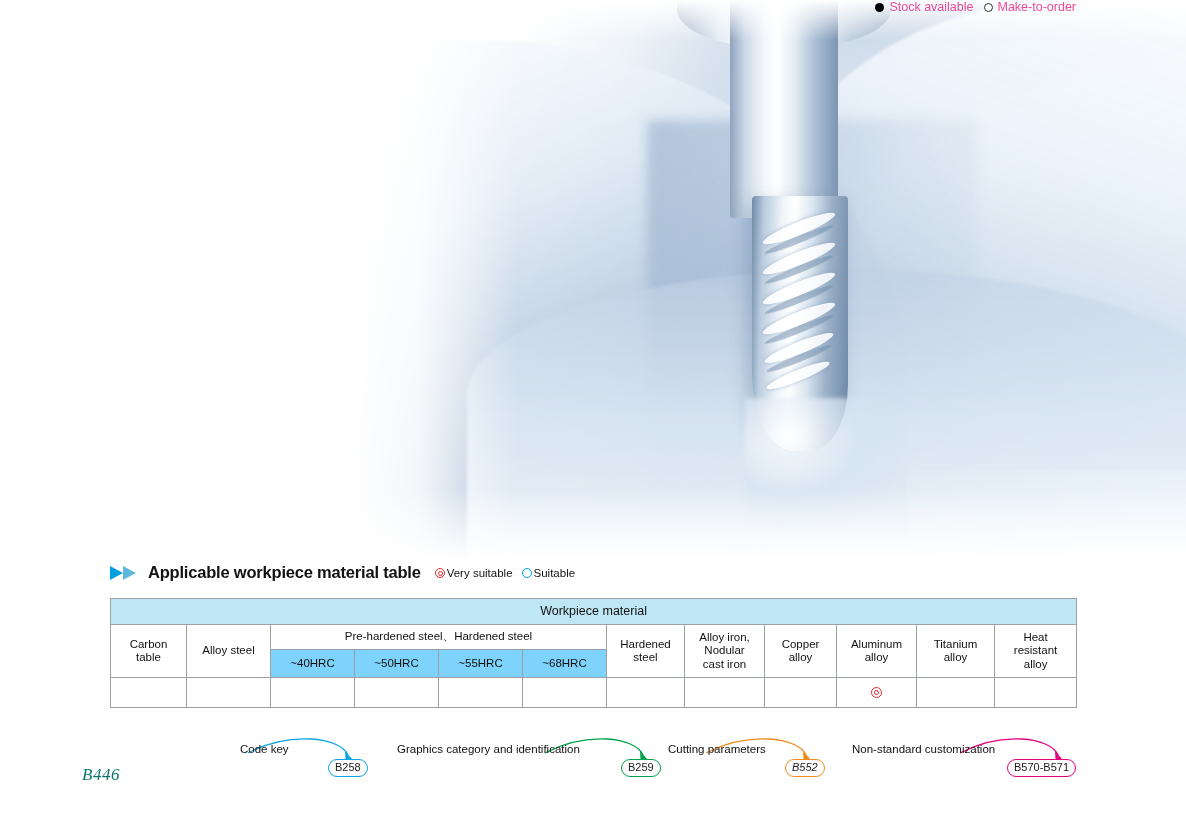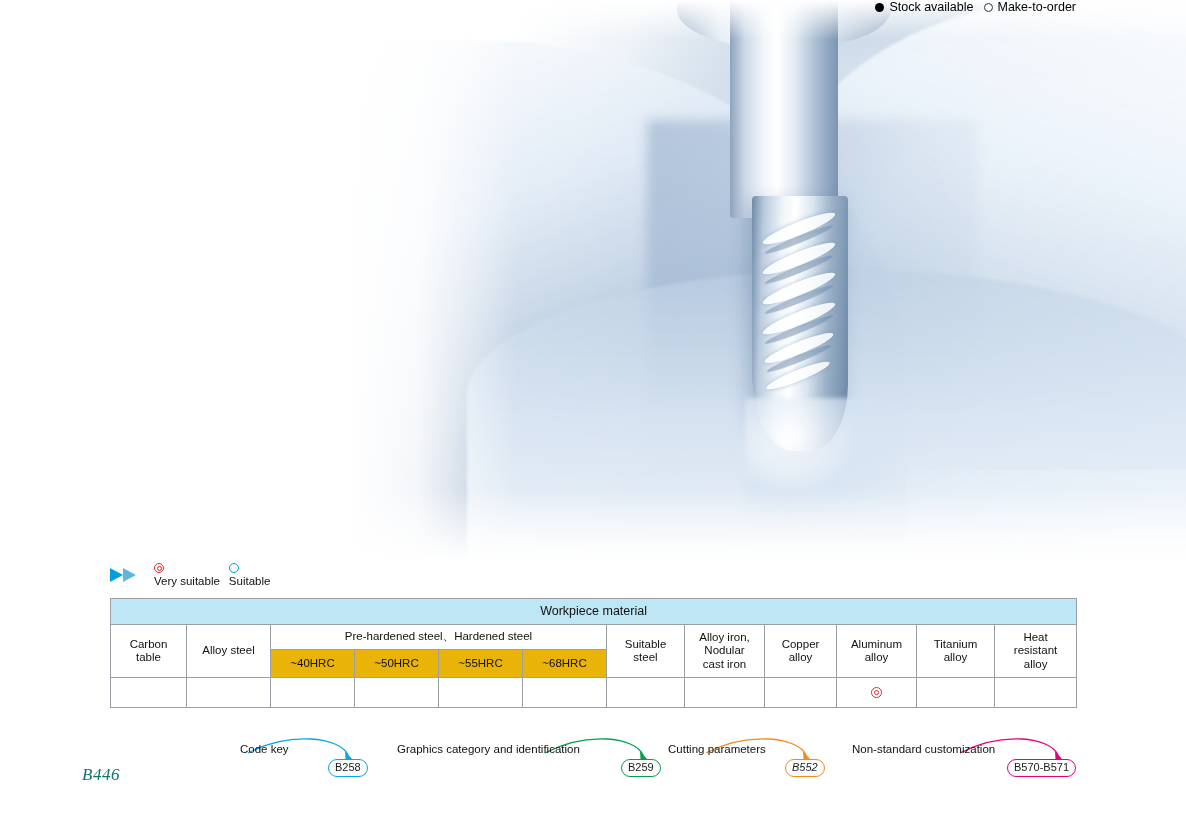--- a/index.html
+++ b/index.html
@@ -18,21 +18,21 @@
 
   
   .top-legend {
     position: absolute;
     top: 0px;
     right: 110px;
     display: flex;
     align-items: center;
     gap: 10px;
     font-size: 12.5px;
-    color: #000000;
+    color: #ec4899;
     z-index: 5;
   }
   .legend-item {
     display: flex;
     align-items: center;
     gap: 5px;
     white-space: nowrap;
   }
   .dot-filled {
     width: 9px; height: 9px;
@@ -184,21 +184,21 @@
     color: #111;
   }
   .head-legend {
     display: flex;
     align-items: center;
     gap: 9px;
     font-size: 11.5px;
     color: #111;
     margin-left: 6px;
   }
-  .head-legend .li { display: flex; align-items: flex-start; gap: 2px; flex-direction: column; }
+  .head-legend .li { display: flex; align-items: center; gap: 2px; }
   .ring-red {
     width: 10px; height: 10px;
     border-radius: 50%;
     border: 1.6px solid #e8272c;
     box-sizing: border-box;
     position: relative;
     display: inline-block;
   }
   .ring-red::after {
     content: "";
@@ -234,21 +234,21 @@
     padding: 2px 12px;
     font-weight: normal;
     line-height: 1.15;
   }
   .mat-table .head-band {
     background: #bfe6f4;
     height: 21px;
     font-size: 12.5px;
   }
   .mat-table .sub-head {
-    background: #eab308;
+    background: #7dd3fc;
     height: 23px;
   }
   .mat-table .grp-head {
     background: #ffffff;
     height: 20px;
   }
   .mat-table .data-row td {
     height: 25px;
   }
   .mark-cell { position: relative; }
@@ -357,20 +357,21 @@
   <div class="hero-fade-bottom"></div>
 </div>
 
 <div class="section-head">
   <span class="arrow-mark">
     <svg width="30" height="16" viewBox="0 0 30 16">
       <polygon points="0,1 13,8 0,15" fill="#00a0e0"></polygon>
       <polygon points="13,1 26,8 13,15" fill="#2a9fd6" opacity="0.75"></polygon>
     </svg>
   </span>
+  <span class="section-title">Applicable workpiece material table</span>
   <span class="head-legend">
     <span class="li">
       <span class="ring-red"></span>
       <span>Very suitable</span>
     </span>
     <span class="li">
       <span class="ring-blue"></span>
       <span>Suitable</span>
     </span>
   </span>
@@ -392,21 +393,21 @@
       <col style="width:82px">
   </colgroup>
   <tbody>
     <tr>
       <td class="head-band" colspan="12">Workpiece material</td>
     </tr>
     <tr>
       <td class="grp-head" rowspan="2">Carbon table</td>
       <td class="grp-head" rowspan="2">Alloy steel</td>
       <td class="grp-head" colspan="4">Pre-hardened steel、Hardened steel</td>
-      <td class="grp-head" rowspan="2">Suitable steel</td>
+      <td class="grp-head" rowspan="2">Hardened steel</td>
       <td class="grp-head" rowspan="2">Alloy iron, Nodular cast iron</td>
       <td class="grp-head" rowspan="2">Copper alloy</td>
       <td class="grp-head" rowspan="2">Aluminum alloy</td>
       <td class="grp-head" rowspan="2">Titanium alloy</td>
       <td class="grp-head" rowspan="2">Heat resistant alloy</td>
     </tr>
     <tr>
       <td class="sub-head">~40HRC</td>
       <td class="sub-head">~50HRC</td>
       <td class="sub-head">~55HRC</td>

